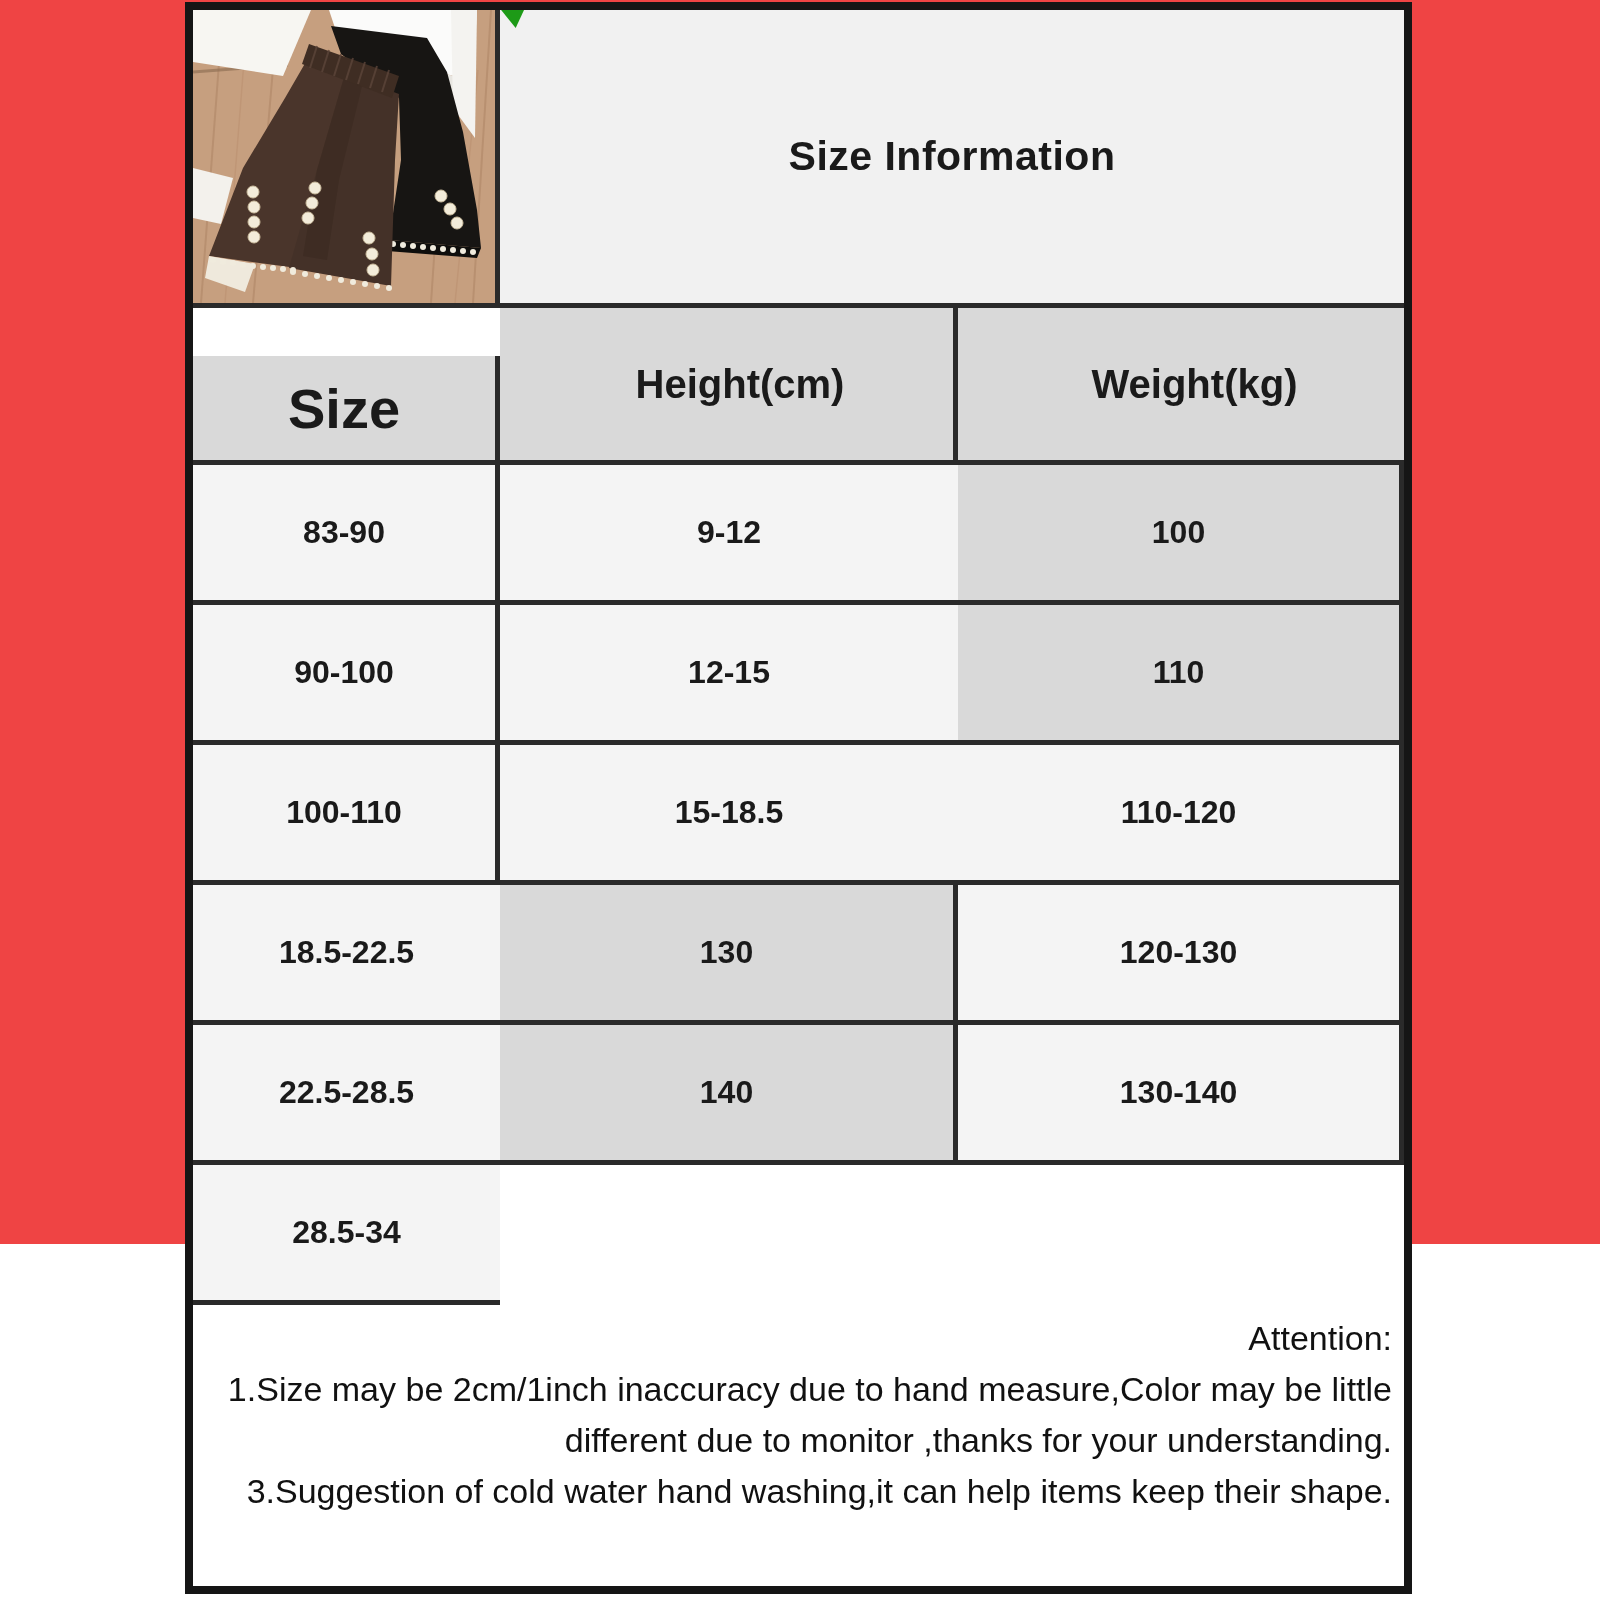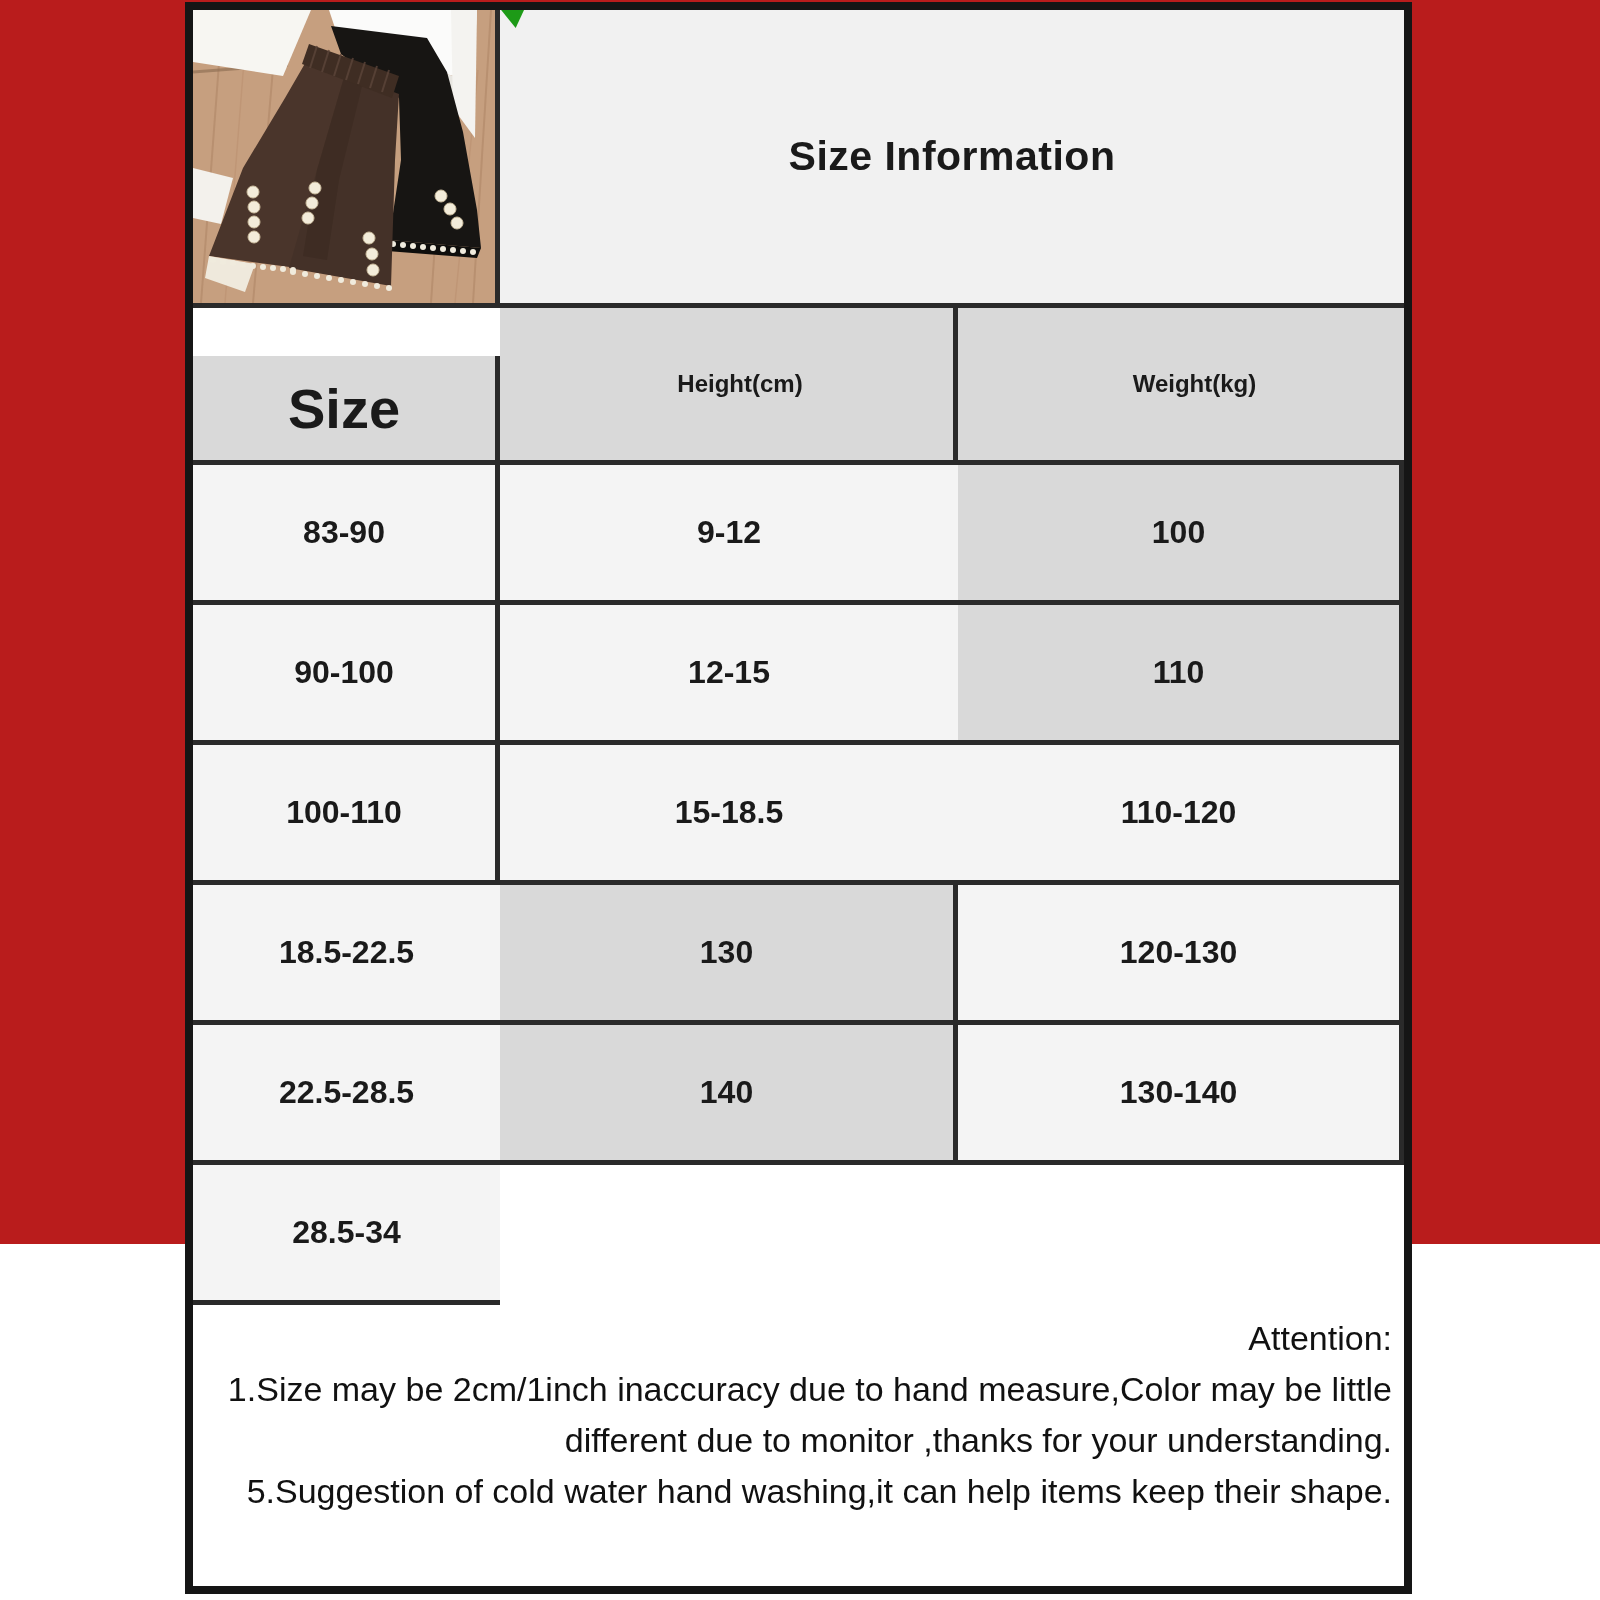--- a/index.html
+++ b/index.html
@@ -8,21 +8,21 @@
     background: #ffffff;
     width: 1600px;
     height: 1600px;
     font-family: "Liberation Sans", sans-serif;
     overflow: hidden;
   }
   .sheet {
     position: relative;
     width: 1600px;
     height: 1244px;
-    background: #b91c1c;
+    background: #ef4444;
   }
   .size-chart {
     position: absolute;
     left: 185px;
     top: 2px;
     width: 1227px;
     height: 1592px;
     box-sizing: border-box;
     border: 8px solid #151515;
     background: #ffffff;
@@ -60,21 +60,21 @@
   .corner-marker {
     position: absolute;
     top: 0;
     left: -2px;
     width: 26px;
     height: 18px;
     clip-path: polygon(12% 0, 100% 0, 68% 100%);
   }
   .head-cell { background: #d9d9d9; font-weight: bold; }
   .head-size { font-size: 56px; margin-top: 48px; }
-  .head-col  { font-size: 24px; padding-left: 27px; }
+  .head-col  { font-size: 40px; padding-left: 27px; }
   .row-size-cell {
     background: #d9d9d9;
     font-weight: bold;
     font-size: 32px;
   }
   .data-cell {
     background: #f4f4f4;
     font-weight: bold;
     font-size: 32px;
   }
@@ -235,17 +235,17 @@
     <div class="cell data-cell last-col">22.5-28.5</div>
 
     <div class="cell row-size-cell">140</div>
     <div class="cell data-cell">130-140</div>
     <div class="cell data-cell last-col">28.5-34</div>
 
     <div class="cell attention-cell">
       <div class="att-line">Attention:</div>
       <div class="att-line">1.Size may be 2cm/1inch inaccuracy due to hand measure,Color may be little</div>
       <div class="att-line">different due to monitor ,thanks for your understanding.</div>
-      <div class="att-line">5.Suggestion of cold water hand washing,it can help items keep their shape.</div>
+      <div class="att-line">3.Suggestion of cold water hand washing,it can help items keep their shape.</div>
     </div>
 
   </div>
 </div>
 
 </body></html>

